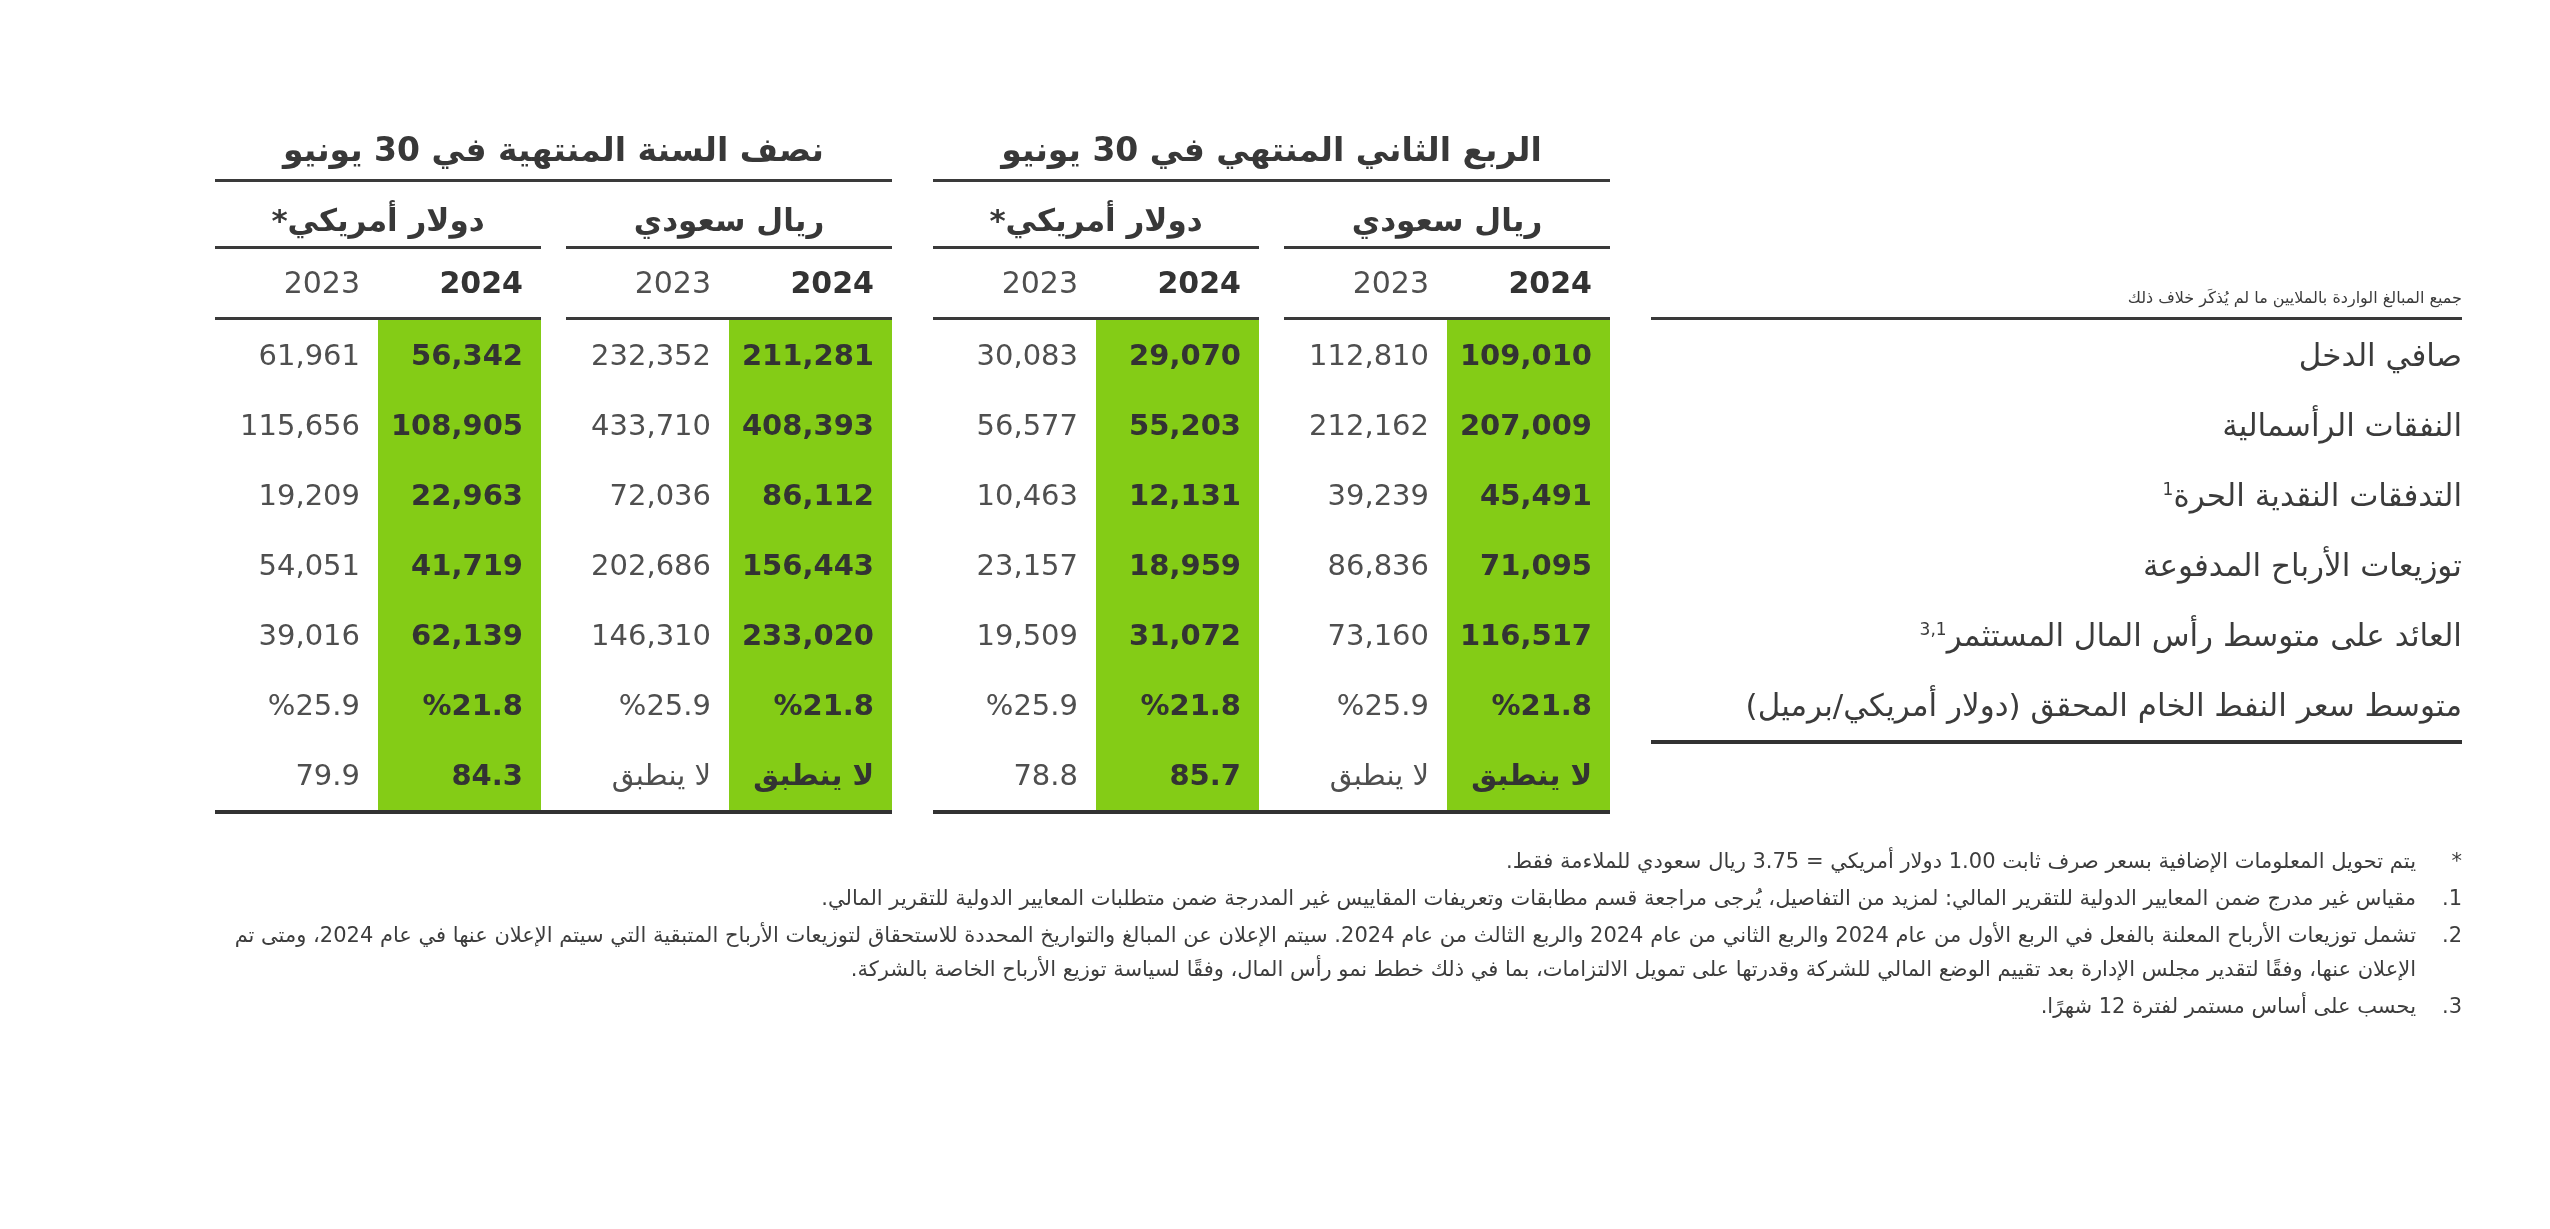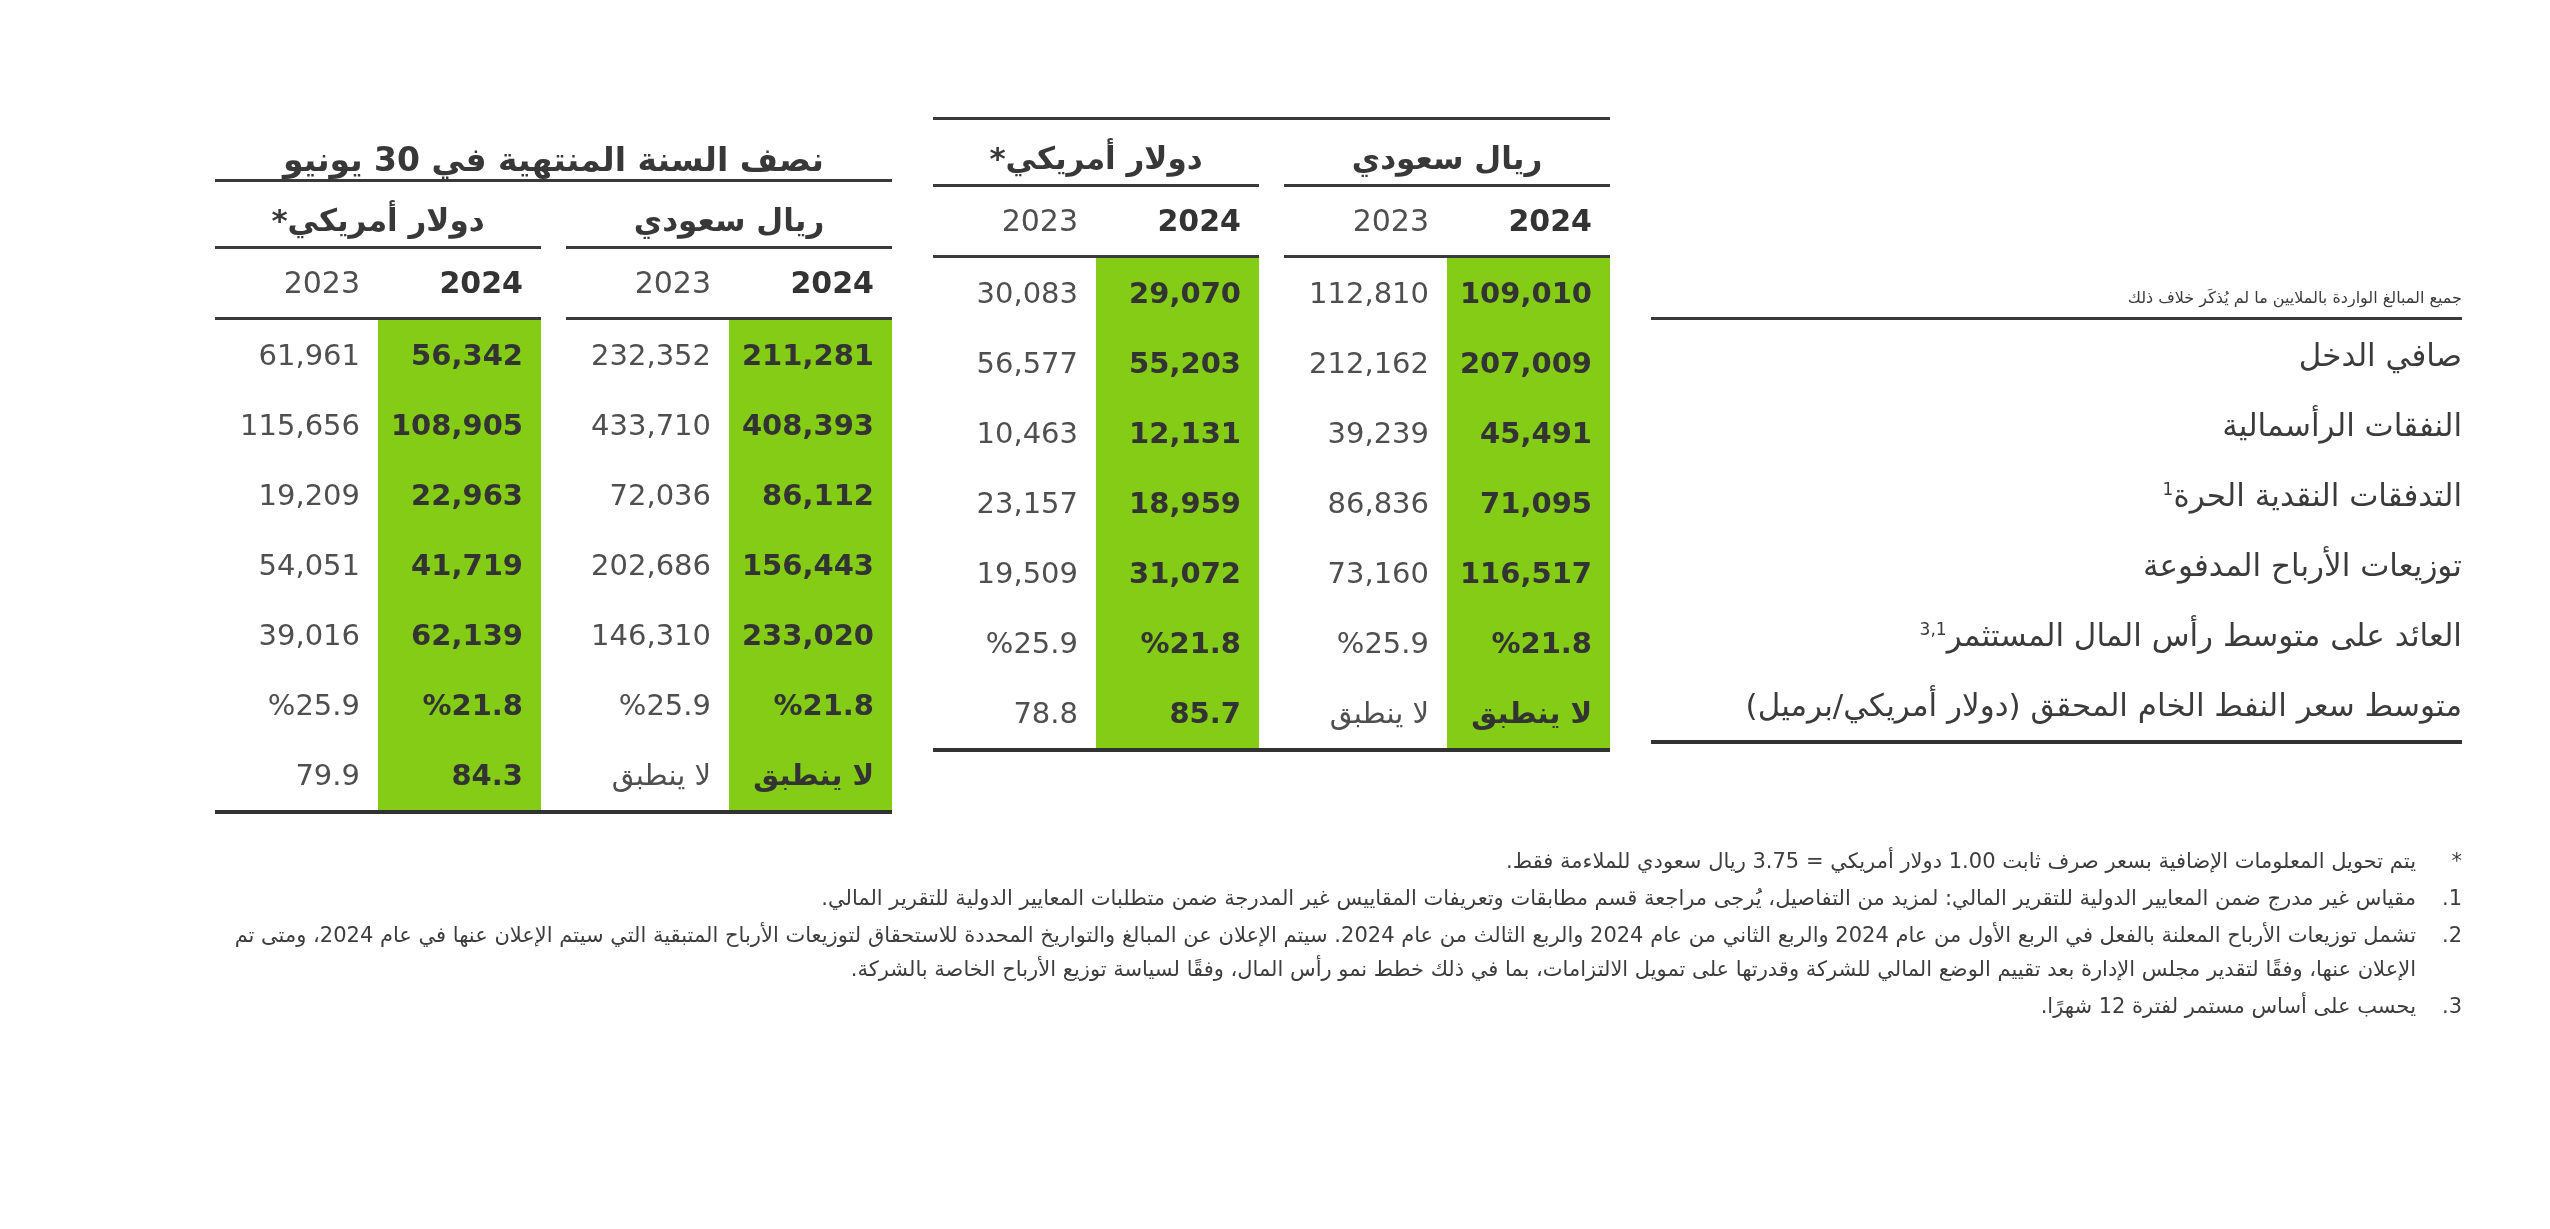--- a/index.html
+++ b/index.html
@@ -43,20 +43,21 @@
     text-align:right;
     font-size:31px; color:#3b3b3b;
     white-space:nowrap;
   }
   .lrow sup { font-size:17px; line-height:0; }
   
   .group { width:677px; flex:none; }
   .period-h {
     height:62px;
     display:flex; align-items:flex-end; justify-content:center;
+    padding-bottom:10px;
     font-size:33px; font-weight:700; color:#383838;
     white-space:nowrap;
   }
   .pairs { display:flex; gap:25px; }
   .pair { width:326px; flex:none; display:flex; flex-direction:column; }
   .currency-h {
     height:64px;
     display:flex; align-items:flex-end; justify-content:center;
     padding-bottom:8px;
     font-size:31px; font-weight:700; color:#383838;
@@ -106,20 +107,21 @@
         <div class="lrow"><span>النفقات الرأسمالية</span><sup></sup></div>
         <div class="lrow"><span>التدفقات النقدية الحرة</span><sup>1</sup></div>
         <div class="lrow"><span>توزيعات الأرباح المدفوعة</span><sup></sup></div>
         <div class="lrow"><span>العائد على متوسط رأس المال المستثمر</span><sup>3,1</sup></div>
         <div class="lrow"><span>متوسط سعر النفط الخام المحقق (دولار أمريكي/برميل)</span><sup></sup></div>
       </div>
       <div class="rule-bottom"></div>
     </div>
 
     <div class="group">
+      <div class="period-h">الربع الثاني المنتهي في 30 يونيو</div>
       <div class="rule"></div>
       <div class="pairs">
 
         <div class="pair">
           <div class="currency-h">ريال سعودي</div>
           <div class="rule"></div>
           <div class="years">
             <div class="ycell y24">2024</div>
             <div class="ycell y23">2023</div>
           </div>

